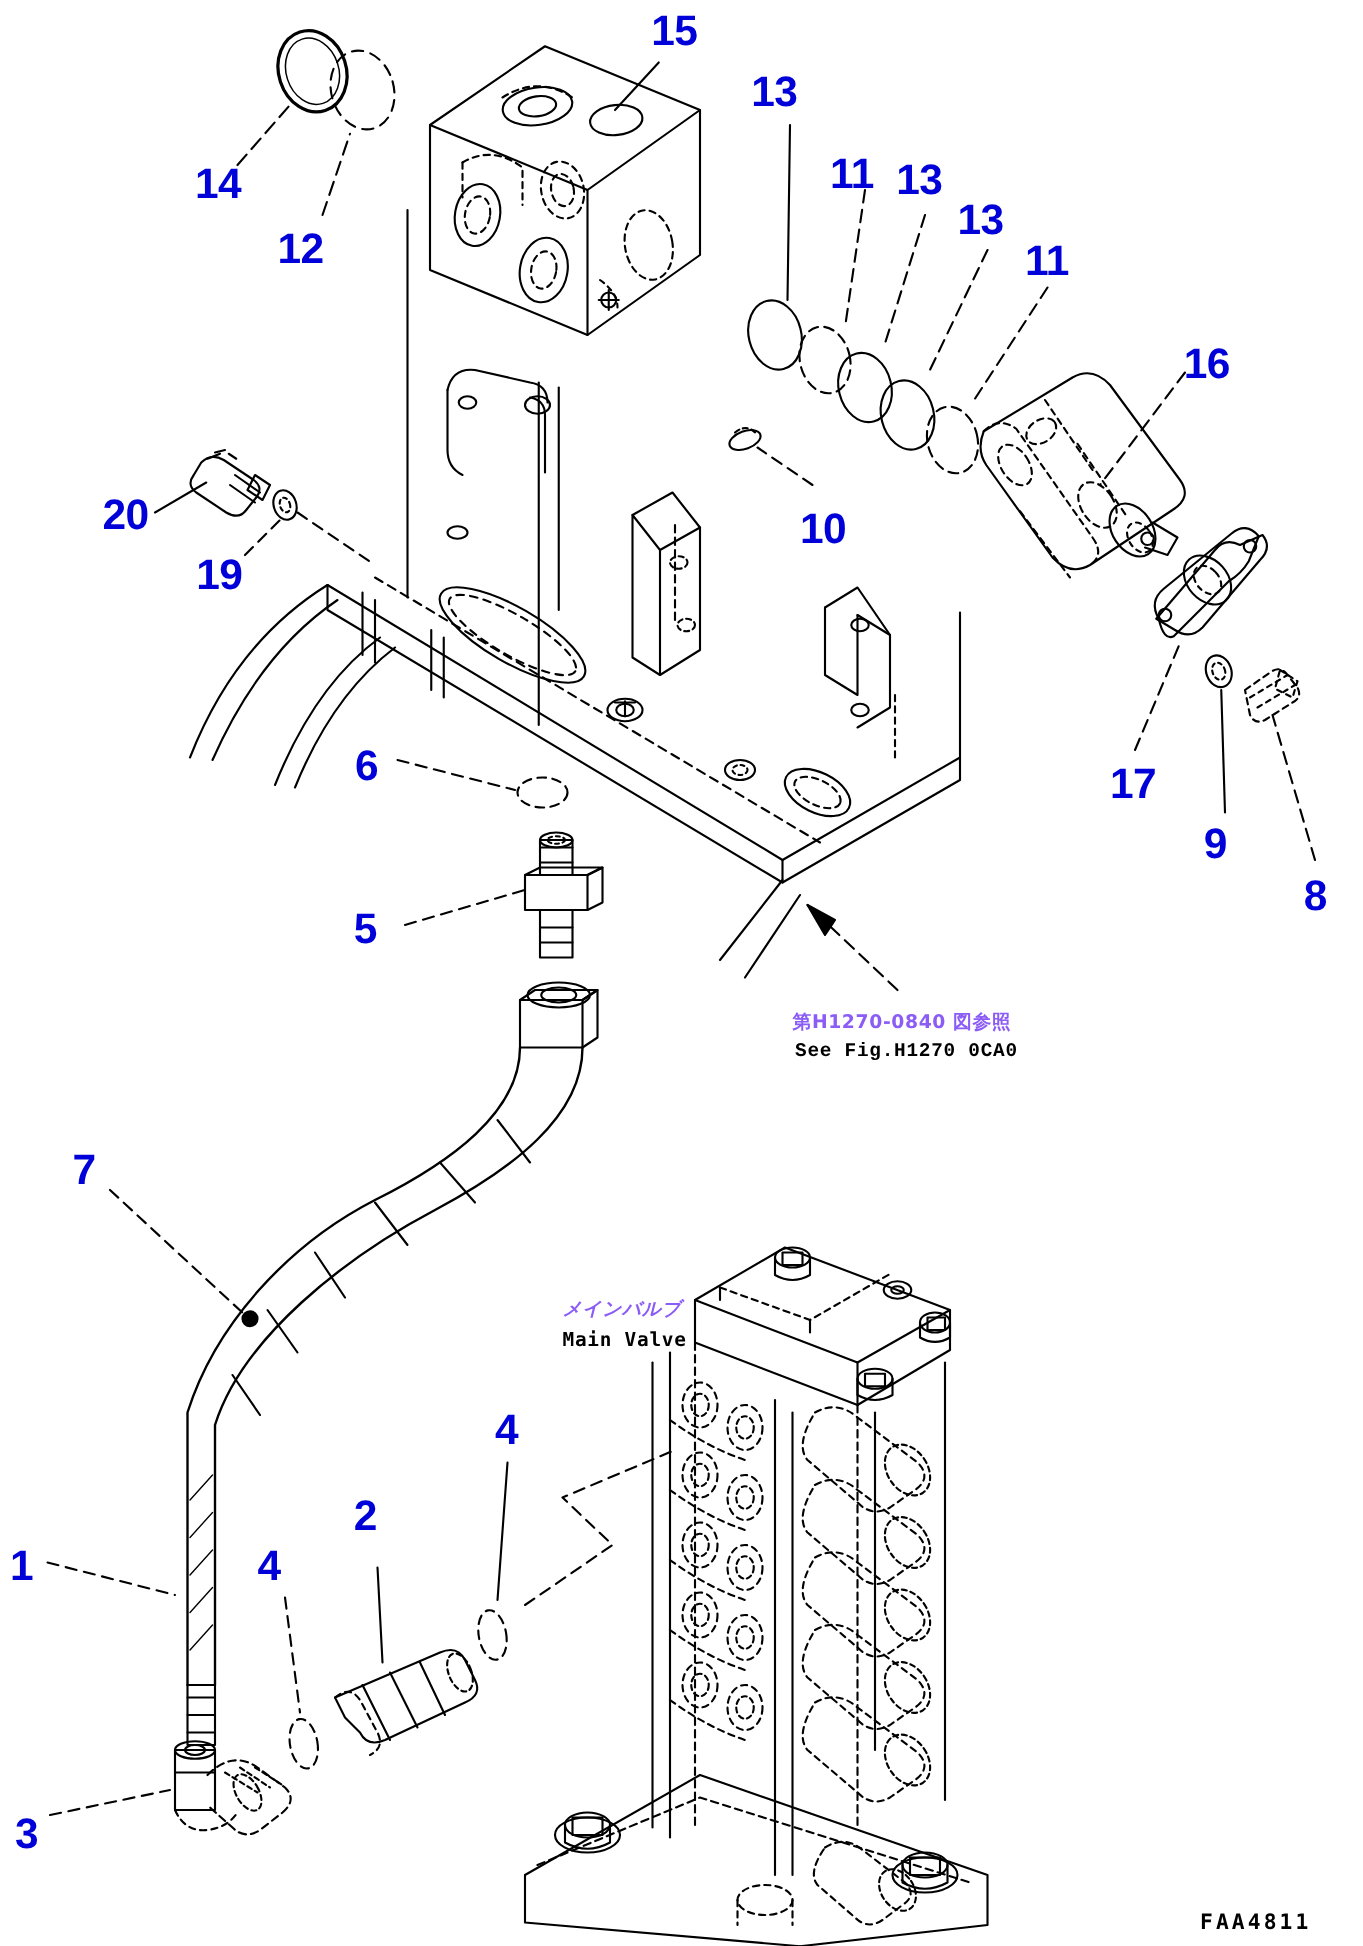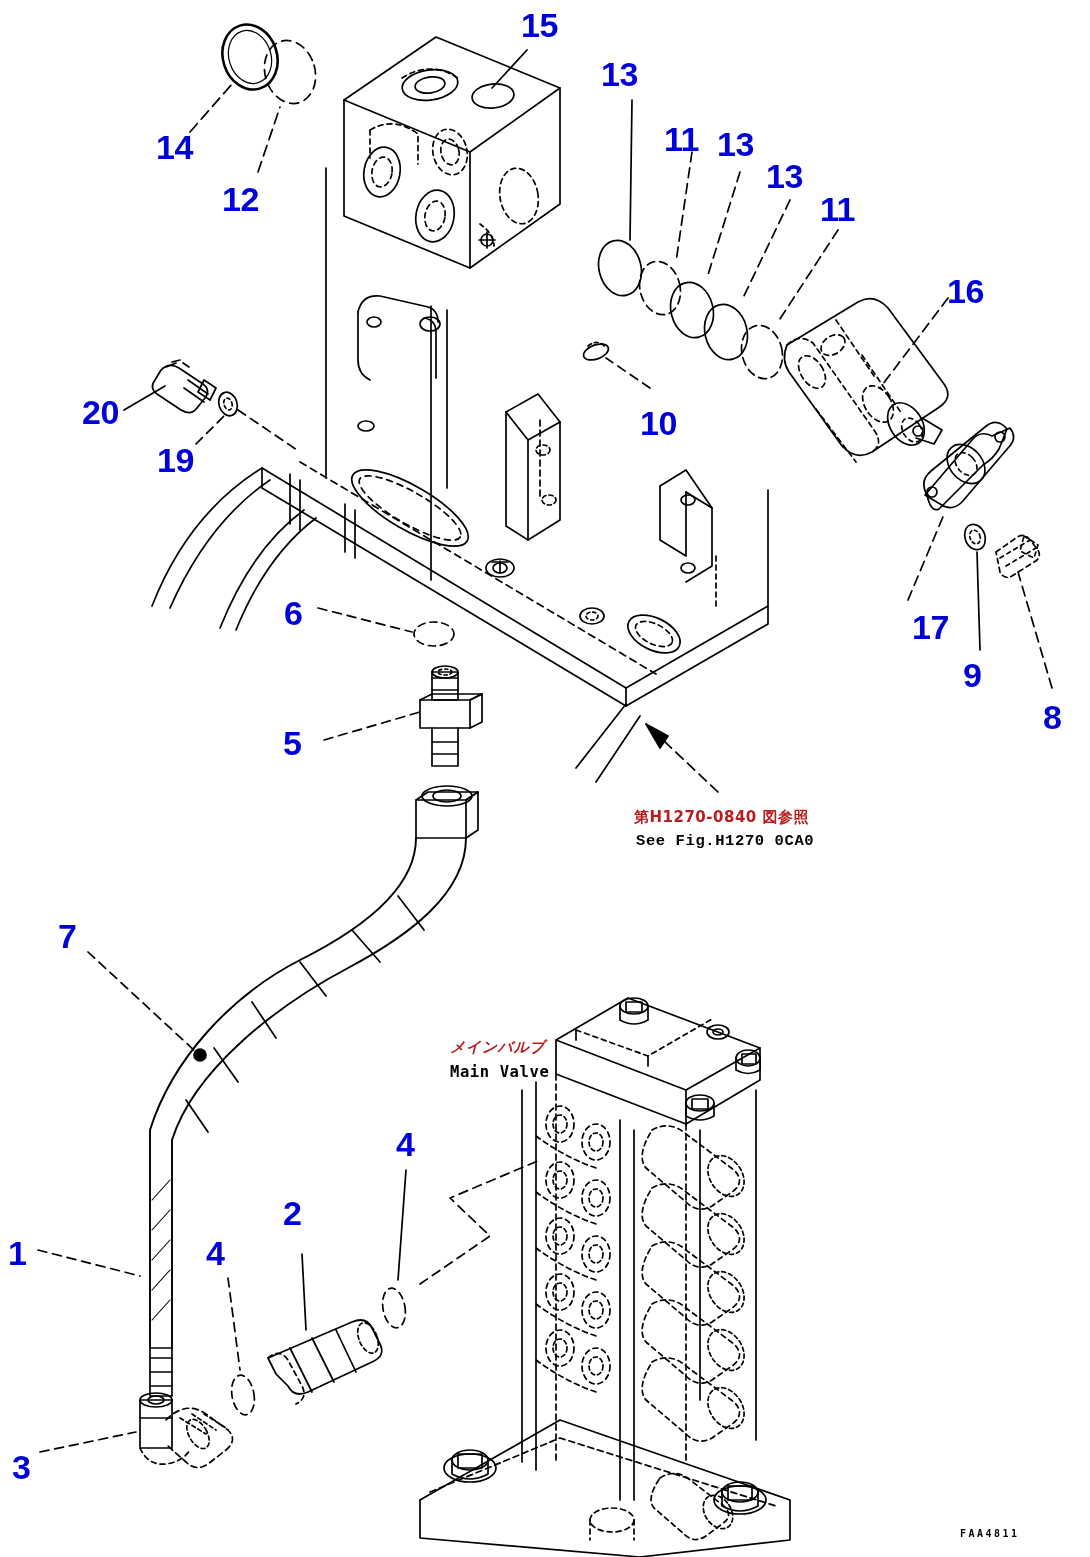--- a/index.html
+++ b/index.html
@@ -26,33 +26,33 @@
     color:#000000;
     font-family:"DejaVu Sans Mono", monospace;
     font-size:15.5px;
     line-height:19px;
     letter-spacing:0.6px;
     white-space:pre;
     font-weight:bold;
   }
   .note-jp{
     position:absolute;
-    color:#b91c1c;
+    color:#8b5cf6;
     font-family:"DejaVu Sans", sans-serif;
     font-size:15px;
     line-height:19px;
     letter-spacing:0.5px;
     white-space:pre;
     font-weight:bold;
   }
   .sheetcode{
     position:absolute;
     color:#000000;
     font-family:"DejaVu Sans Mono", monospace;
-    font-size:10px;
+    font-size:17px;
     letter-spacing:2.5px;
     font-weight:bold;
     white-space:pre;
     text-align:center;
   }
 </style>
 </head>
 <body>
 
 <div id="sheet">
@@ -422,21 +422,21 @@
   <div class="callout" style="left:640px;top:406px;">10</div>
   <div class="callout" style="left:664px;top:122px;">11</div>
   <div class="callout" style="left:820px;top:192px;">11</div>
   <div class="callout" style="left:222px;top:182px;">12</div>
   <div class="callout" style="left:601px;top:57px;">13</div>
   <div class="callout" style="left:717px;top:127px;">13</div>
   <div class="callout" style="left:766px;top:159px;">13</div>
   <div class="callout" style="left:141px;top:130px;margin-left:15px;">14</div>
   <div class="callout" style="left:521px;top:8px;">15</div>
   <div class="callout" style="left:947px;top:262px;margin-top:12px;">16</div>
-  <div class="callout" style="left:888px;top:610px;margin-left:24px;">17</div>
+  <div class="callout" style="left:888px;top:610px;">17</div>
   <div class="callout" style="left:82px;top:395px;">20</div>
   <div class="callout" style="left:157px;top:443px;">19</div>
 
   <div class="note-jp" style="left:634px;top:808px;">第H1270-0840 図参照</div>
   <div class="note" style="left:636px;top:832px;font-family:Liberation Mono, monospace;">See Fig.H1270 0CA0</div>
 
   <div class="note-jp" style="left:450px;top:1038px;font-style:italic;">メインバルブ</div>
   <div class="note" style="left:450px;top:1063px;text-align:right;">Main Valve</div>
 
   <div class="sheetcode" style="left:960px;top:1528px;">FAA4811</div>

